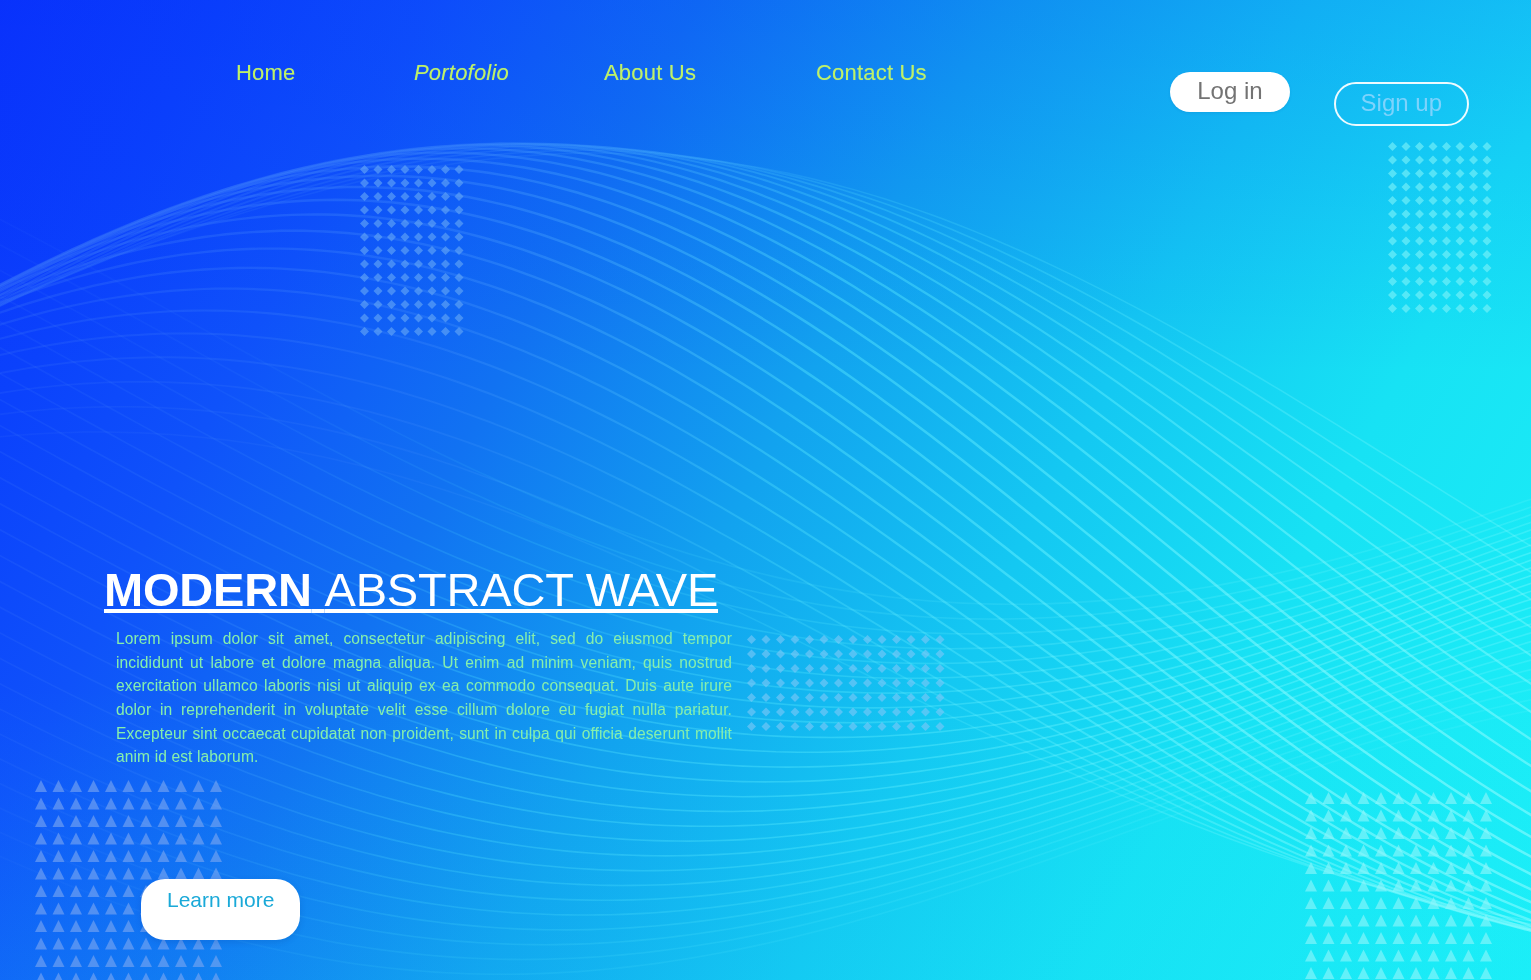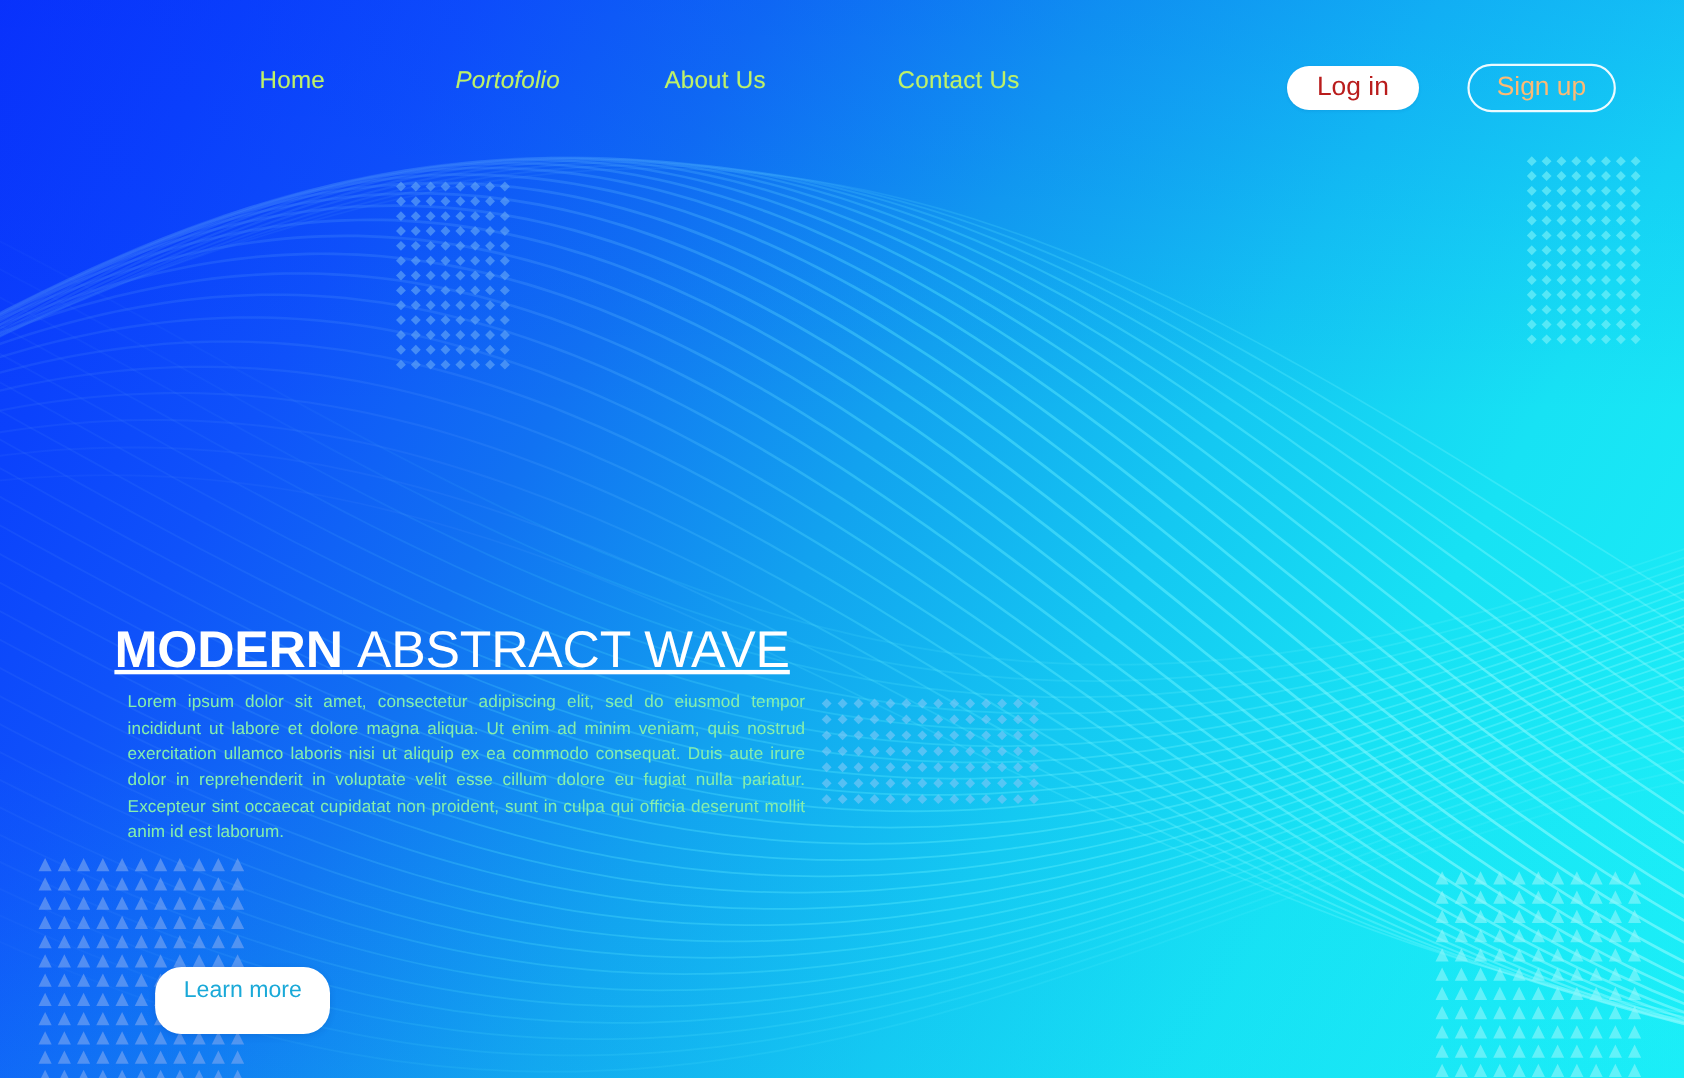--- a/index.html
+++ b/index.html
@@ -52,34 +52,35 @@
   }
   .nav-link.n0{width:178px;}
   .nav-link.n1{width:190px;font-style:italic;}
   .nav-link.n2{width:212px;}
   .nav-link.n3{width:auto;}
   .nav-actions{
     position:absolute;right:62px;top:58px;
     display:flex;align-items:center;gap:44px;
   }
   .btn-login{
-    background:#ffffff;color:#b91c1c;
+    background:#ffffff;color:#737373;
     font-size:24px;font-weight:400;
     padding:7px 27px 9px;border-radius:22px;border:none;
     cursor:pointer;line-height:1;
     box-shadow:0 1px 3px rgba(0,40,120,.10);
     font-family:"Liberation Sans", sans-serif;
   }
   .btn-signup{
-    background:transparent;color:#fdba74;
+    background:transparent;color:#7dd3fc;
     font-size:24px;font-weight:400;
     padding:7px 25px 9px;border-radius:22px;
     border:2px solid rgba(255,255,255,.92);
     cursor:pointer;line-height:1;
     font-family:"Liberation Sans", sans-serif;
+    margin-top:24px;
   }
   
   .hero{position:absolute;left:104px;top:566px;width:620px;}
   .hero-title{
     font-size:47px;line-height:1.0;color:#ffffff;
     margin:0 0 14px 0;white-space:nowrap;letter-spacing:-0.2px;text-decoration:underline;
   }
   .hero-title .strong{font-weight:700;}
   .hero-title .light{font-weight:400;}
   .hero-body{

